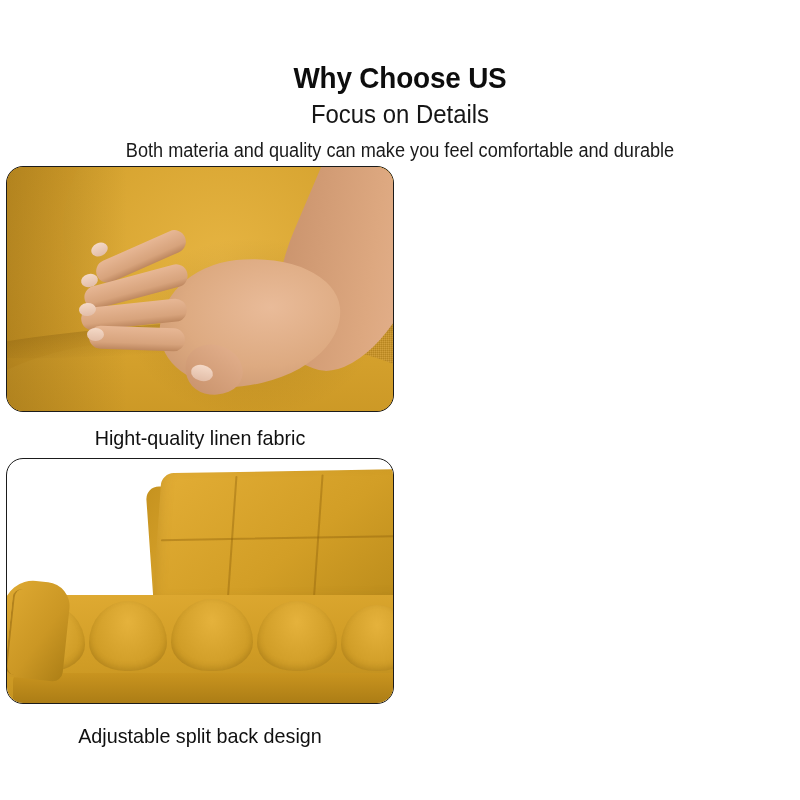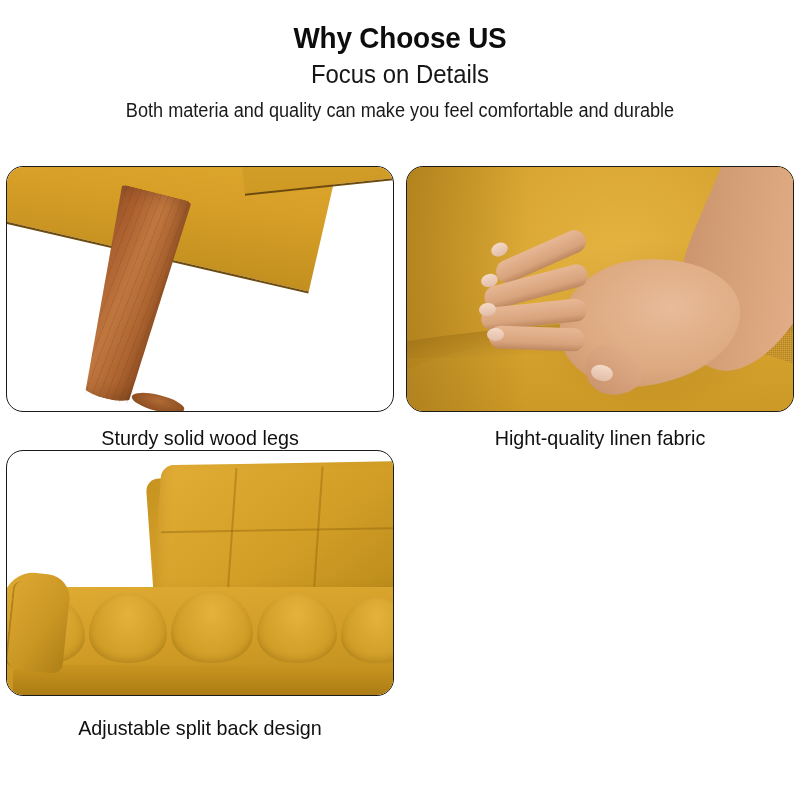--- a/index.html
+++ b/index.html
@@ -13,20 +13,21 @@
     font-family: "Liberation Sans", sans-serif;
     color: #111111;
     overflow: hidden;
     position: relative;
   }
 
   
   .header {
     text-align: center;
     padding-top: 20px;
+    margin-top: 40px;
   }
   .title {
     font-size: 30px;
     font-weight: bold;
     letter-spacing: -0.2px;
     line-height: 1.18;
     color: #0d0d0d;
     transform: scaleX(0.93);
   }
   .subtitle {
@@ -50,21 +51,21 @@
   .grid {
     position: absolute;
     left: 6px;
     top: 166px;
     width: 788px;
   }
   .row {
     display: flex;
     gap: 12px;
   }
-  .row + .row { margin-top: 0; gap: 17px; }
+  .row + .row { margin-top: 8px; gap: 17px; }
 
   .cell { width: 388px; }
 
   .panel {
     position: relative;
     width: 388px;
     height: 246px;
     border: 1.6px solid #1b1b1b;
     border-radius: 17px;
     background: #ffffff;
@@ -371,33 +372,20 @@
 <div class="header">
   <div class="title">Why Choose US</div>
   <div class="subtitle">Focus on Details</div>
   <div class="tagline">Both materia and quality can make you feel comfortable and durable</div>
 </div>
 
 <div class="grid">
 
   <div class="row row1">
 
-    <div class="cell">
-      <div class="panel p1">
-        <div class="scene">
-          <div class="apron weave"></div>
-          <div class="apron2 weave"></div>
-          <div class="leg">
-            <div class="leg-grain"></div>
-          </div>
-          <div class="leg-tip"></div>
-        </div>
-      </div>
-      <div class="caption">Sturdy solid wood legs</div>
-    </div>
 
     <div class="cell">
       <div class="panel p2">
         <div class="scene weave">
           <div class="cush-a weave"></div>
           <div class="cush-b weave"></div>
           <div class="cush-c weave"></div>
           <div class="crease"></div>
           <div class="shade-l"></div>
           <div class="press-shadow"></div>

